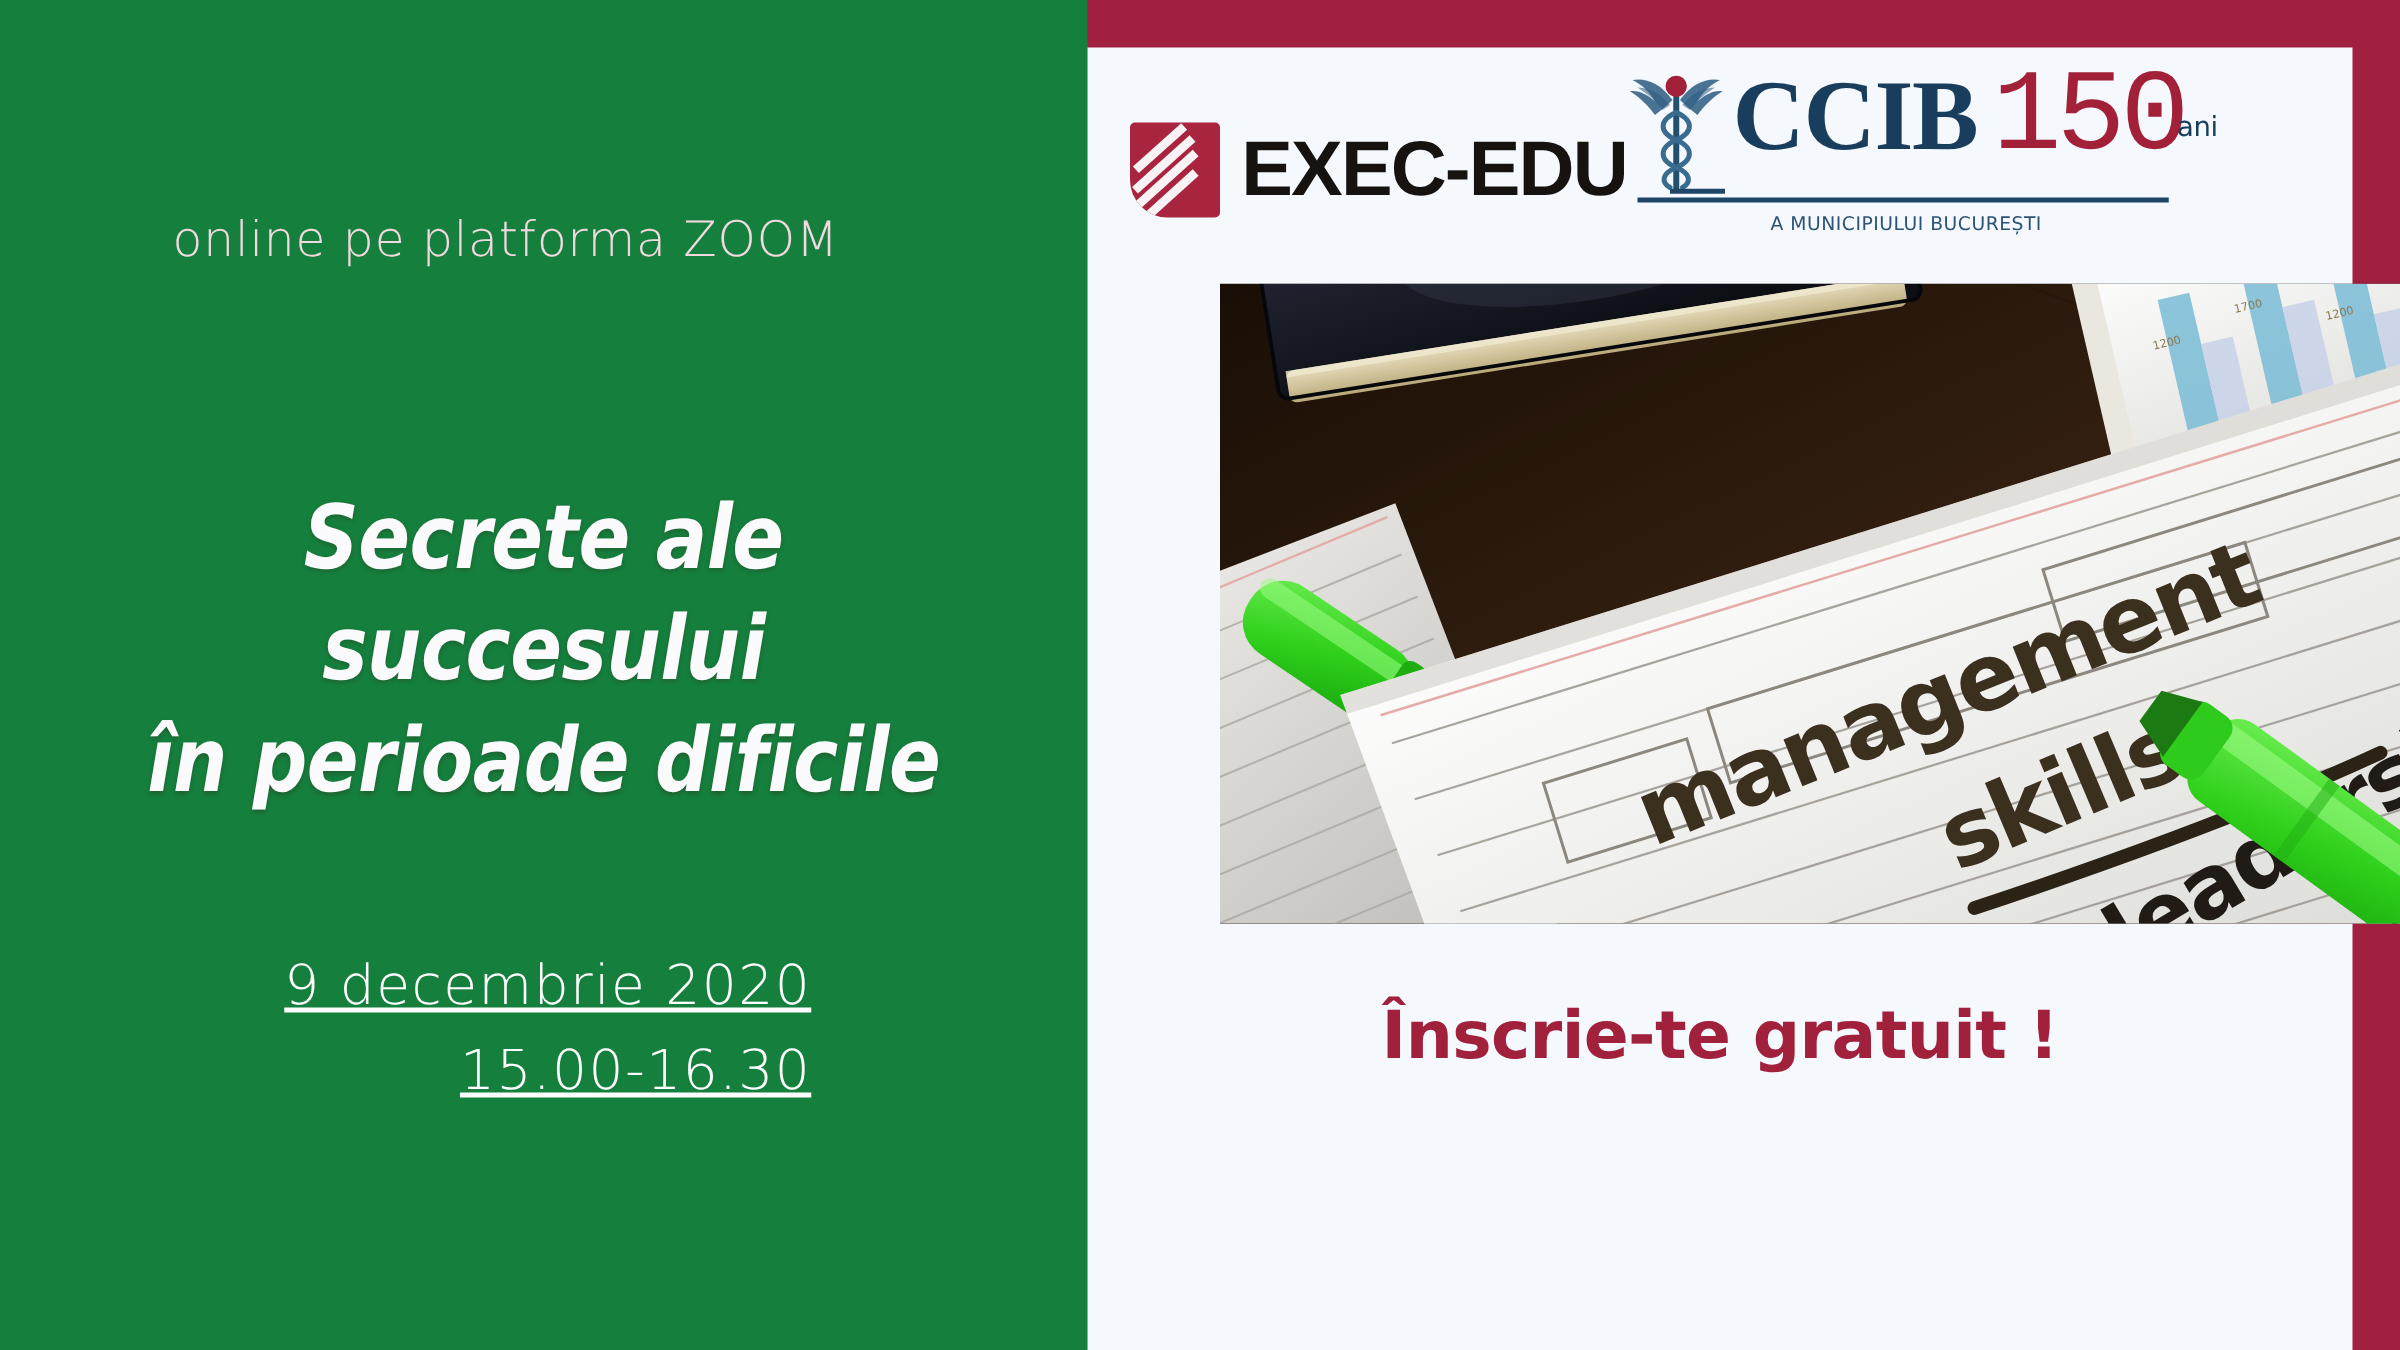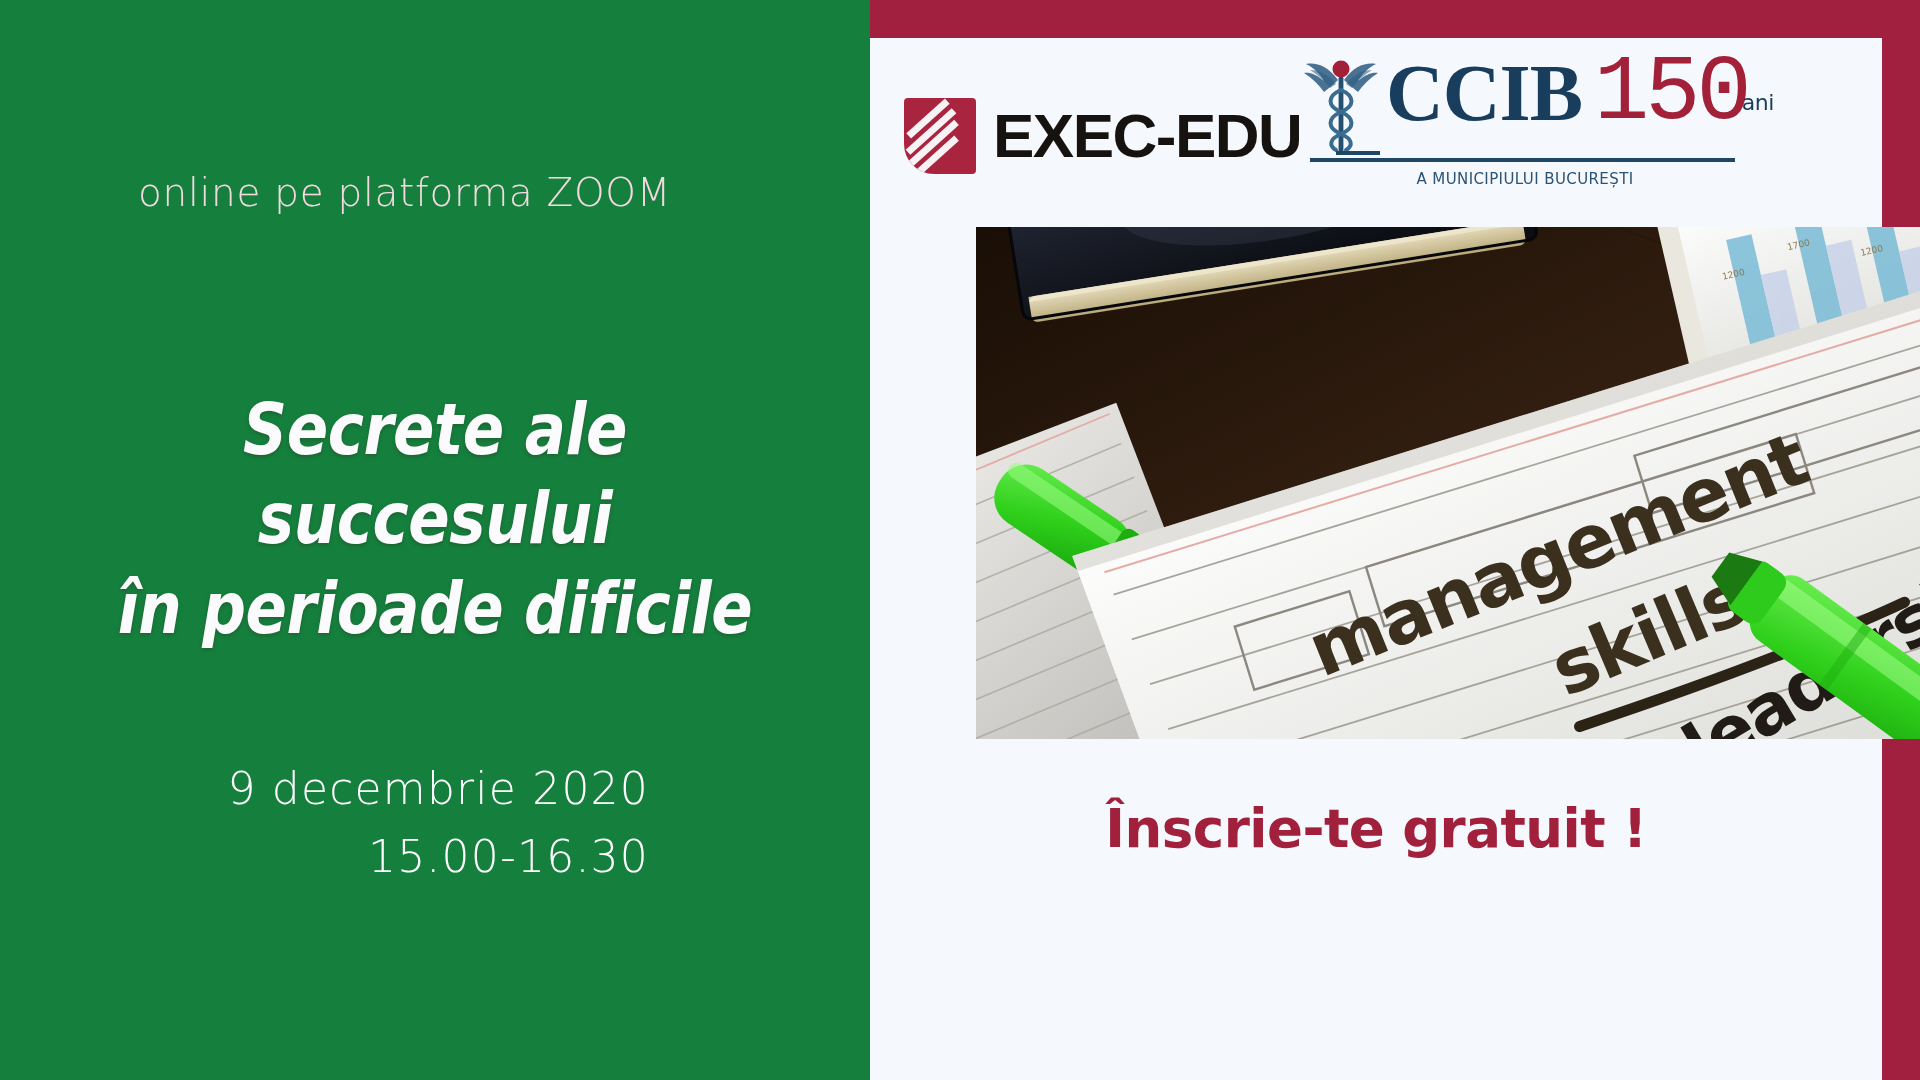--- a/index.html
+++ b/index.html
@@ -67,20 +67,21 @@
     top: 755px;
     width: 716px;
     padding-right: 67px;
     text-align: right;
     color: #FFFFFF;
     font-family: "DejaVu Sans", sans-serif;
     font-weight: 300;
     font-size: 44px;
     line-height: 1.55;
     letter-spacing: 1.2px;
+    text-decoration: underline;
   }
   .when span { display: block; }
 
   
   .right-panel {
     position: absolute;
     left: 870px;
     top: 38px;
     width: 1012px;
     height: 1042px;

